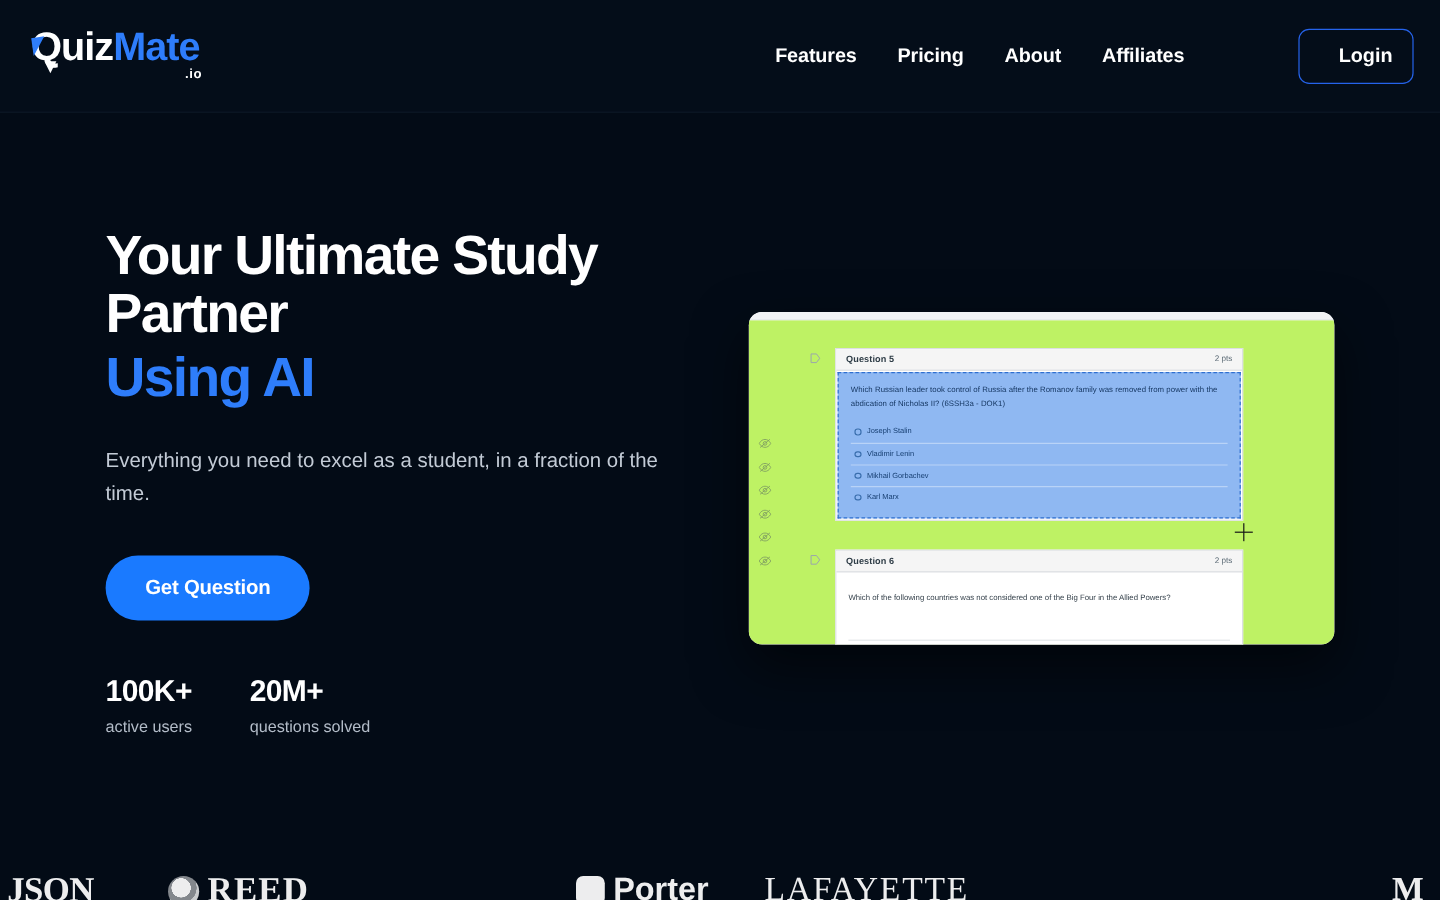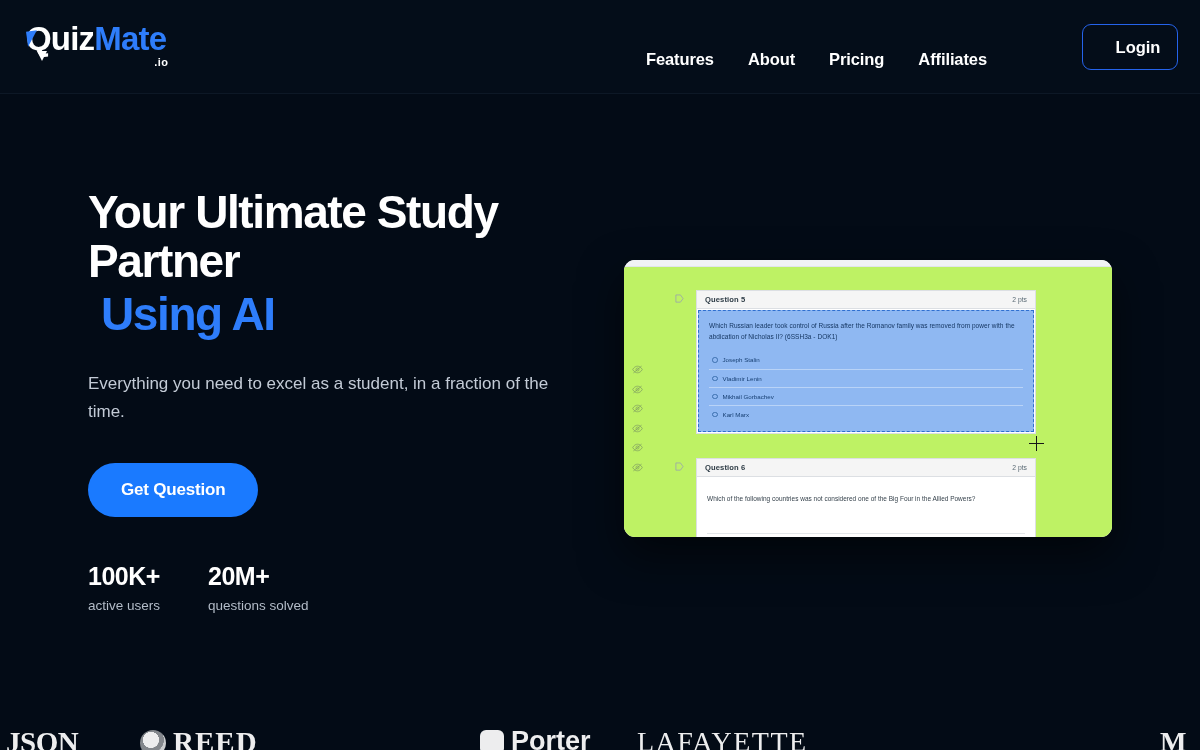--- a/index.html
+++ b/index.html
@@ -44,21 +44,21 @@
     border-right: 5px solid transparent;
     border-top: 10px solid #ffffff;
   }
   .logo-io {
     font-size: 11px; font-weight: 700; color: #ffffff;
     letter-spacing: 0.4px;
     position: absolute; right: -2px; bottom: -13px;
   }
 
   .nav {
-    position: absolute; right: 196px; top: 12px; height: 94px;
+    position: absolute; right: 196px; top: 0; height: 94px;
     display: flex; align-items: center; gap: 0;
   }
   .nav a {
     color: #ffffff; text-decoration: none;
     font-size: 16.5px; font-weight: 600;
     padding: 0 17px; line-height: 94px;
     letter-spacing: -0.1px;
   }
   .login-btn {
     position: absolute; right: 22px; top: 24px;
@@ -70,21 +70,21 @@
     cursor: pointer;
     display: flex; align-items: center; justify-content: center; padding-left: 16px;
   }
 
   
   .hero-left { position: absolute; left: 88px; top: 188px; width: 500px; }
   .headline {
     font-size: 46px; font-weight: 700; color: #ffffff;
     line-height: 1.06; letter-spacing: -1.4px;
   }
-  .headline .ai { color: #2e7dfb; display: block; margin-top: 4px; margin-left: 13px; }
+  .headline .ai { color: #2e7dfb; display: block; margin-top: 4px; }
   .subtext {
     margin-top: 32px;
     font-size: 17px; color: #c3cbd6; line-height: 1.62;
     max-width: 470px; font-weight: 400;
   }
   .cta {
     margin-top: 38px;
     display: inline-flex; align-items: center; justify-content: center;
     height: 54px; padding: 0 33px;
     background: #1a7aff; border: none; border-radius: 30px;
@@ -219,22 +219,22 @@
       <div class="logo-text">
         <span class="logo-q-pin"></span>
         <span class="logo-q-tail"></span>
         <span>Quiz</span><span class="blue">Mate</span>
         <span class="logo-io">.io</span>
       </div>
     </div>
 
     <nav class="nav">
       <a href="#">Features</a>
+      <a href="#">Pricing</a>
       <a href="#">About</a>
-      <a href="#">Pricing</a>
       <a href="#">Affiliates</a>
     </nav>
 
     <button class="login-btn">Login</button>
   </div>
 
   <div class="hero-left">
     <h1 class="headline">
       <span>Your Ultimate Study</span>
       <span>Partner</span>

